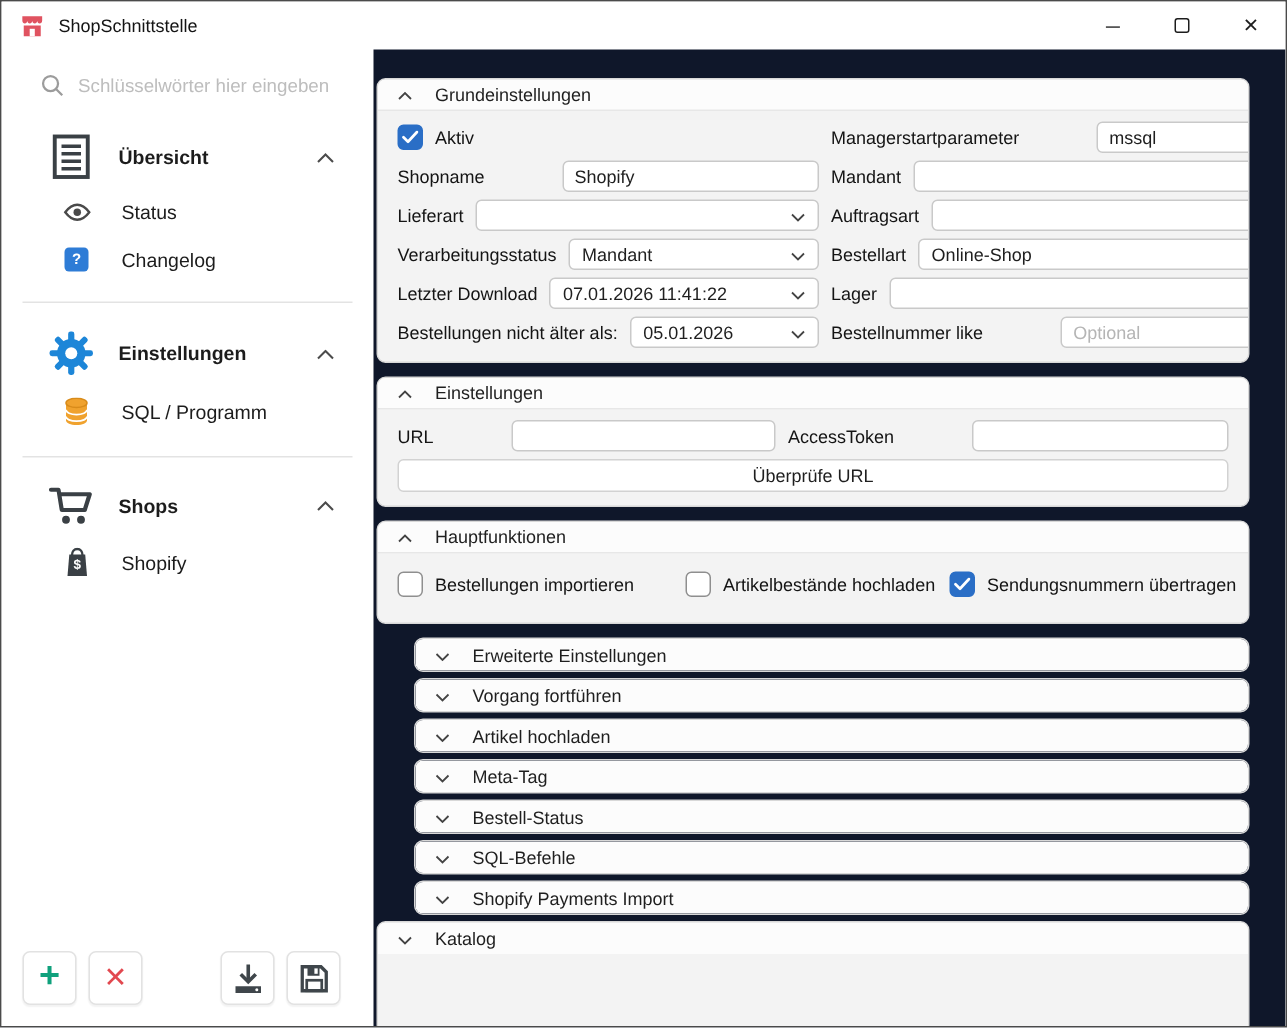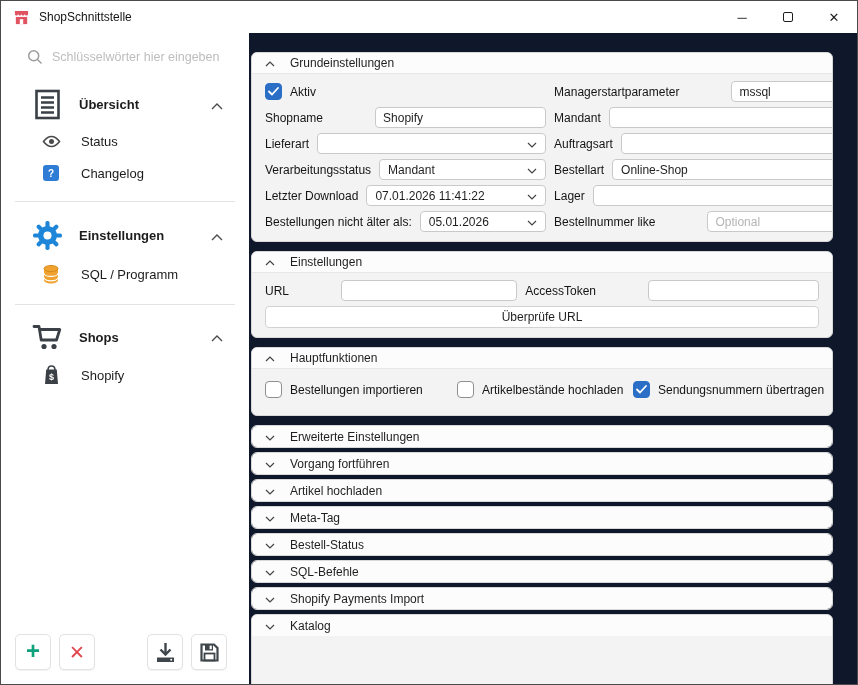--- a/index.html
+++ b/index.html
@@ -46,21 +46,21 @@
   .tool-btn + .tool-btn { margin-left:8px; }
   .tb-spacer { width:52px; }
   .plus-glyph { color:#0fa17c; font-size:24px; font-weight:bold; line-height:1; margin-top:-2px; }
   .x-glyph   { color:#e2484f; font-size:19px; font-weight:bold; line-height:1; }
 
   
   .main { flex:1; padding:19px 24px 10px 2px; display:flex; flex-direction:column; gap:4px; background:#0f172a; overflow:hidden; }
 
   .card { border:1px solid #d8d8d8; border-radius:6px; background:#f3f3f3; overflow:hidden; flex:0 0 auto; }
   .card.expanded { margin-bottom:5px; }
-  .card.collapsed { background:#fcfcfc; }
+  .card.collapsed { background:#fcfcfc;margin-left:25px; }
   .card-header { display:flex; align-items:center; gap:15px; padding:3px 13px; min-height:21px;
                  background:#fcfcfc; font-size:12px; color:#1f1f1f; cursor:default; }
   .card.expanded > .card-header { border-bottom:1px solid #e7e7e7; }
 
   .grid2 { display:grid; grid-template-columns:1fr 1fr; gap:5px 8px; padding:7px 13px 9px; }
   .frow { display:flex; align-items:center; gap:8px; min-height:21px; }
   .flabel { font-size:12px; color:#141414; white-space:nowrap; }
   .tinput { flex:1; height:21px; background:#fff; border:1px solid #c9c9c9; border-radius:4px;
             font-size:12px; color:#1f1f1f; padding:0 7px; min-width:0;
             font-family:"Liberation Sans","DejaVu Sans",sans-serif; outline:none;margin-left:44px; }

